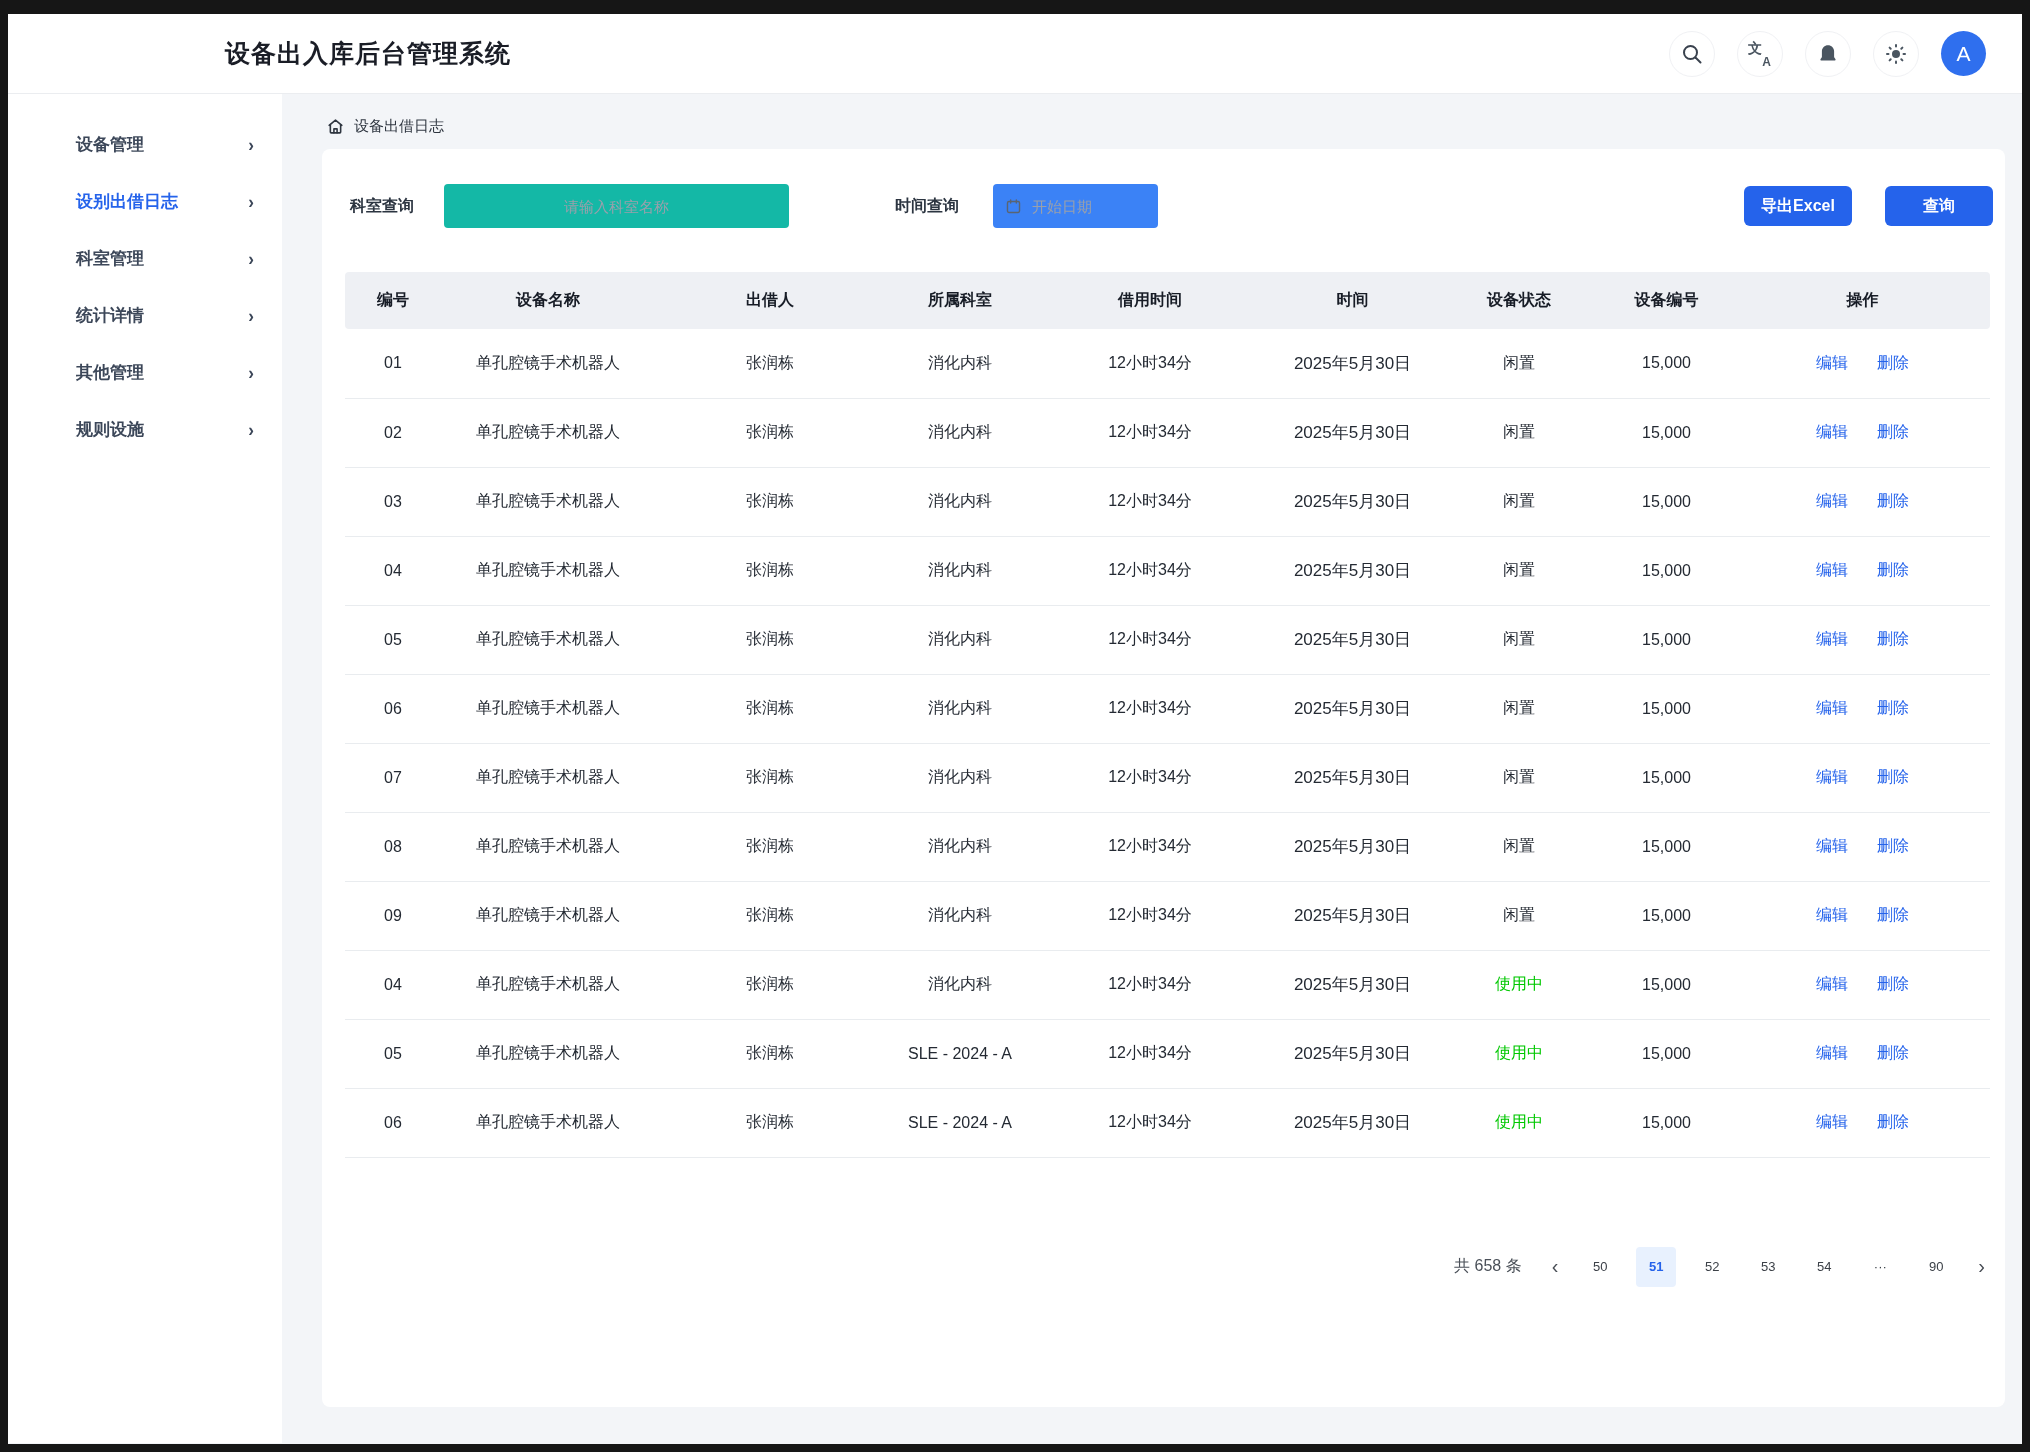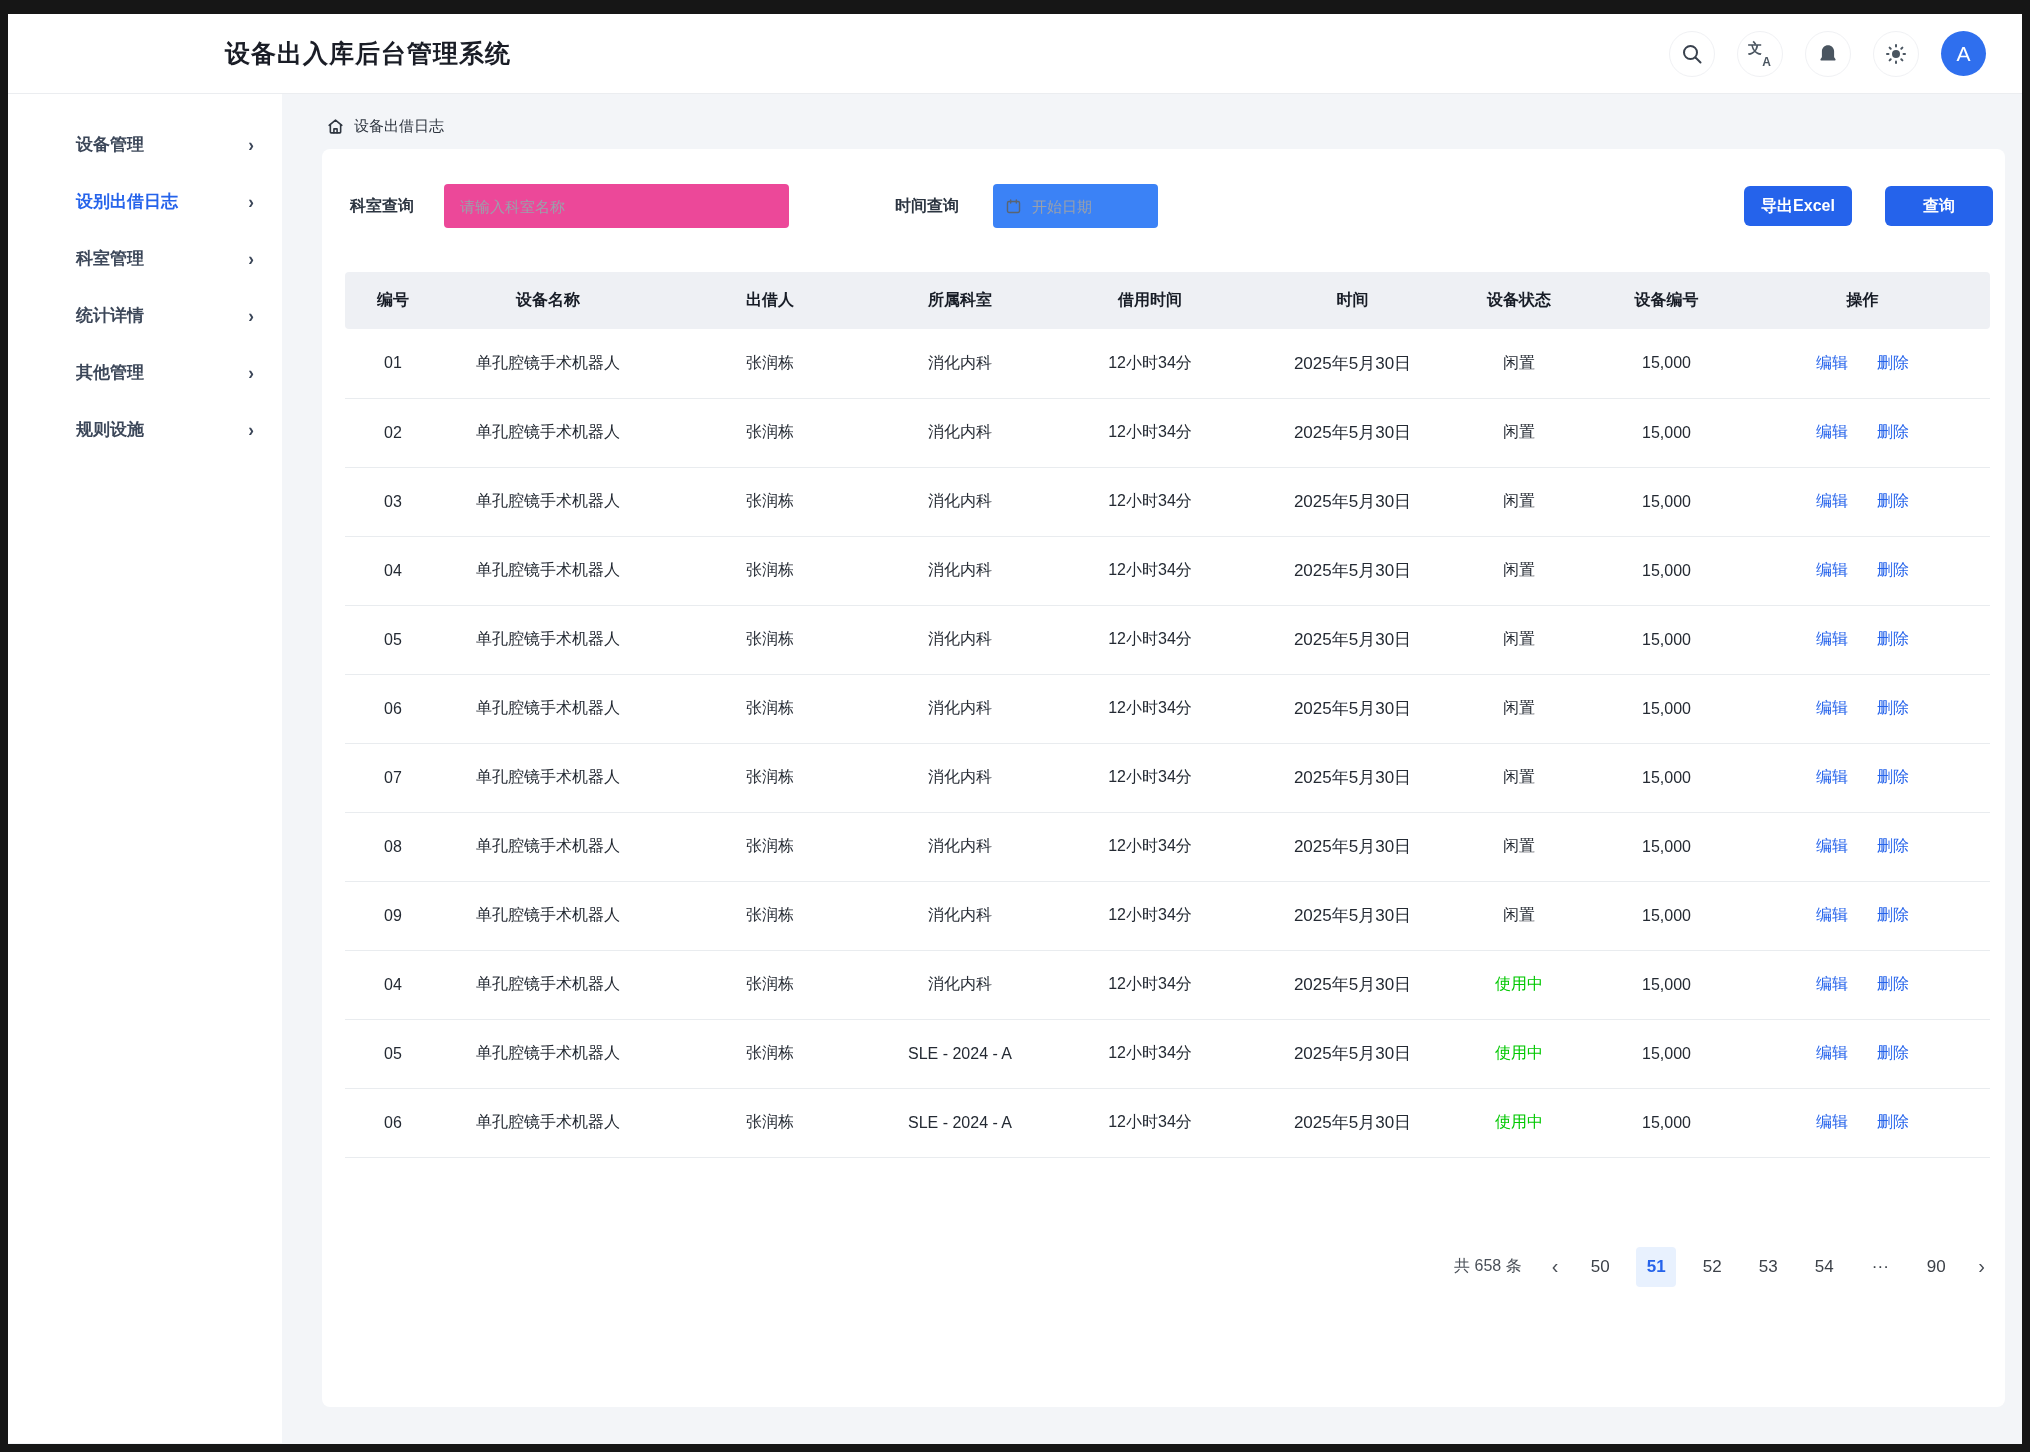--- a/index.html
+++ b/index.html
@@ -50,23 +50,24 @@
   .breadcrumb-label { font-size:15px; color:#2f3640; }
   
   .card {
     margin:13px 17px 0 40px; width:1683px; height:1258px;
     background:#ffffff; border-radius:8px; overflow:hidden;
   }
   
   .filter-row { display:flex; align-items:center; padding:35px 12px 0 28px; height:79px; }
   .filter-label { font-size:16px; font-weight:700; color:#2b3440; }
   .dept-input {
-    margin-left:30px; width:345px; height:44px; background:#ec4899; border:none; outline:none;
+    margin-left:30px; width:345px; height:44px; background:#14b8a6; border:none; outline:none;
     border-radius:4px; padding:0 16px; font-size:15px; color:#333;
     font-family:"Liberation Sans","DejaVu Sans",sans-serif;
+    text-align:center;
   }
   .dept-input::placeholder, .date-input::placeholder { color:#9aa0ab; }
   .time-label { margin-left:82px;padding-left:24px; }
   .date-box {
     margin-left:34px; width:165px; height:44px; background:#3b82f6; border-radius:4px;
     display:flex; align-items:center; padding:0 12px; gap:10px;
   }
   .date-input {
     flex:1; min-width:0; background:transparent; border:none; outline:none; font-size:15px; color:#333;
     font-family:"Liberation Sans","DejaVu Sans",sans-serif;
@@ -97,21 +98,21 @@
   .cell-ops a + a { margin-left:29px; }
   
   .pagination {
     margin:89px 14px 0 0; display:flex; justify-content:flex-end; align-items:center; gap:16px;
   }
   .page-total { font-size:16px; color:#4a5058; margin-right:8px; }
   .page-arrow { font-size:20px; color:#474c54; cursor:pointer; padding:0 6px; background:none; border:none;
     font-family:"Liberation Sans","DejaVu Sans",sans-serif; }
   .page {
     min-width:40px; height:40px; border:none; background:transparent; border-radius:4px;
-    font-size:17px; color:#3c4148; cursor:pointer; font-family:"Liberation Sans","DejaVu Sans",sans-serif;
+    font-size:13px; color:#3c4148; cursor:pointer; font-family:"Liberation Sans","DejaVu Sans",sans-serif;
   }
   .page[data-active="true"] { background:#e8f1fe; color:var(--accent,#2563eb); font-weight:700; }
 </style>
 </head>
 <body>
 
 <div class="frame">
 
   <div class="topbar">
     <div class="app-title">设备出入库后台管理系统</div>

